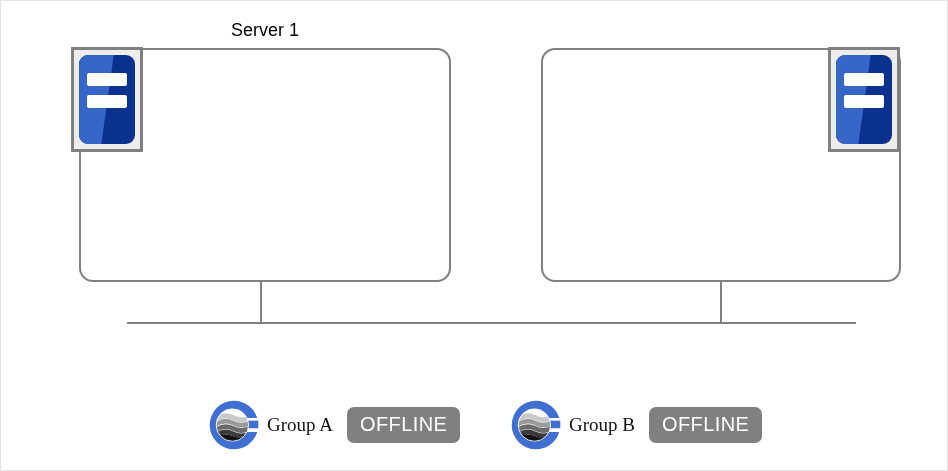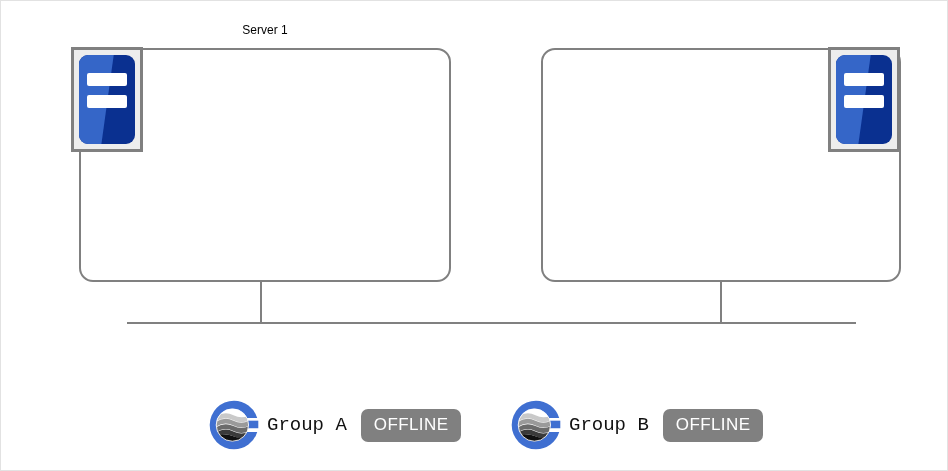--- a/index.html
+++ b/index.html
@@ -18,21 +18,21 @@
     height: 471px;
     background: #ffffff;
     border: 1px solid #e2e2e2;
     box-sizing: border-box;
     overflow: hidden;
   }
 
   
   .server-title {
     position: absolute;
-    font-size: 12px;
+    font-size: 18px;
     line-height: 22px;
     color: #000000;
     text-align: center;
     white-space: nowrap;
     font-family: "Liberation Sans", sans-serif;
   }
   #title-server-1 { left: 78px;  top: 18px; width: 372px; }
   #title-server-2 { left: 540px; top: 18px; width: 360px; }
 
   
@@ -122,27 +122,27 @@
     width: 54px;
     height: 54px;
     flex: 0 0 54px;
     display: block;
   }
   .group-label {
     font-size: 19px;
     color: #111111;
     white-space: nowrap;
     margin-left: 6px;
-    font-family: Liberation Mono, monospace;
+    font-family: Liberation Serif, serif;
   }
   .status-badge {
     margin-left: 14px;
     background: #808080;
     color: #ffffff;
-    font-size: 17px;
+    font-size: 20px;
     letter-spacing: 0.4px;
     padding: 6px 13px 7px 13px;
     border-radius: 7px;
     white-space: nowrap;
     font-family: "Liberation Sans", sans-serif;
   }
 </style>
 </head>
 <body>
 

